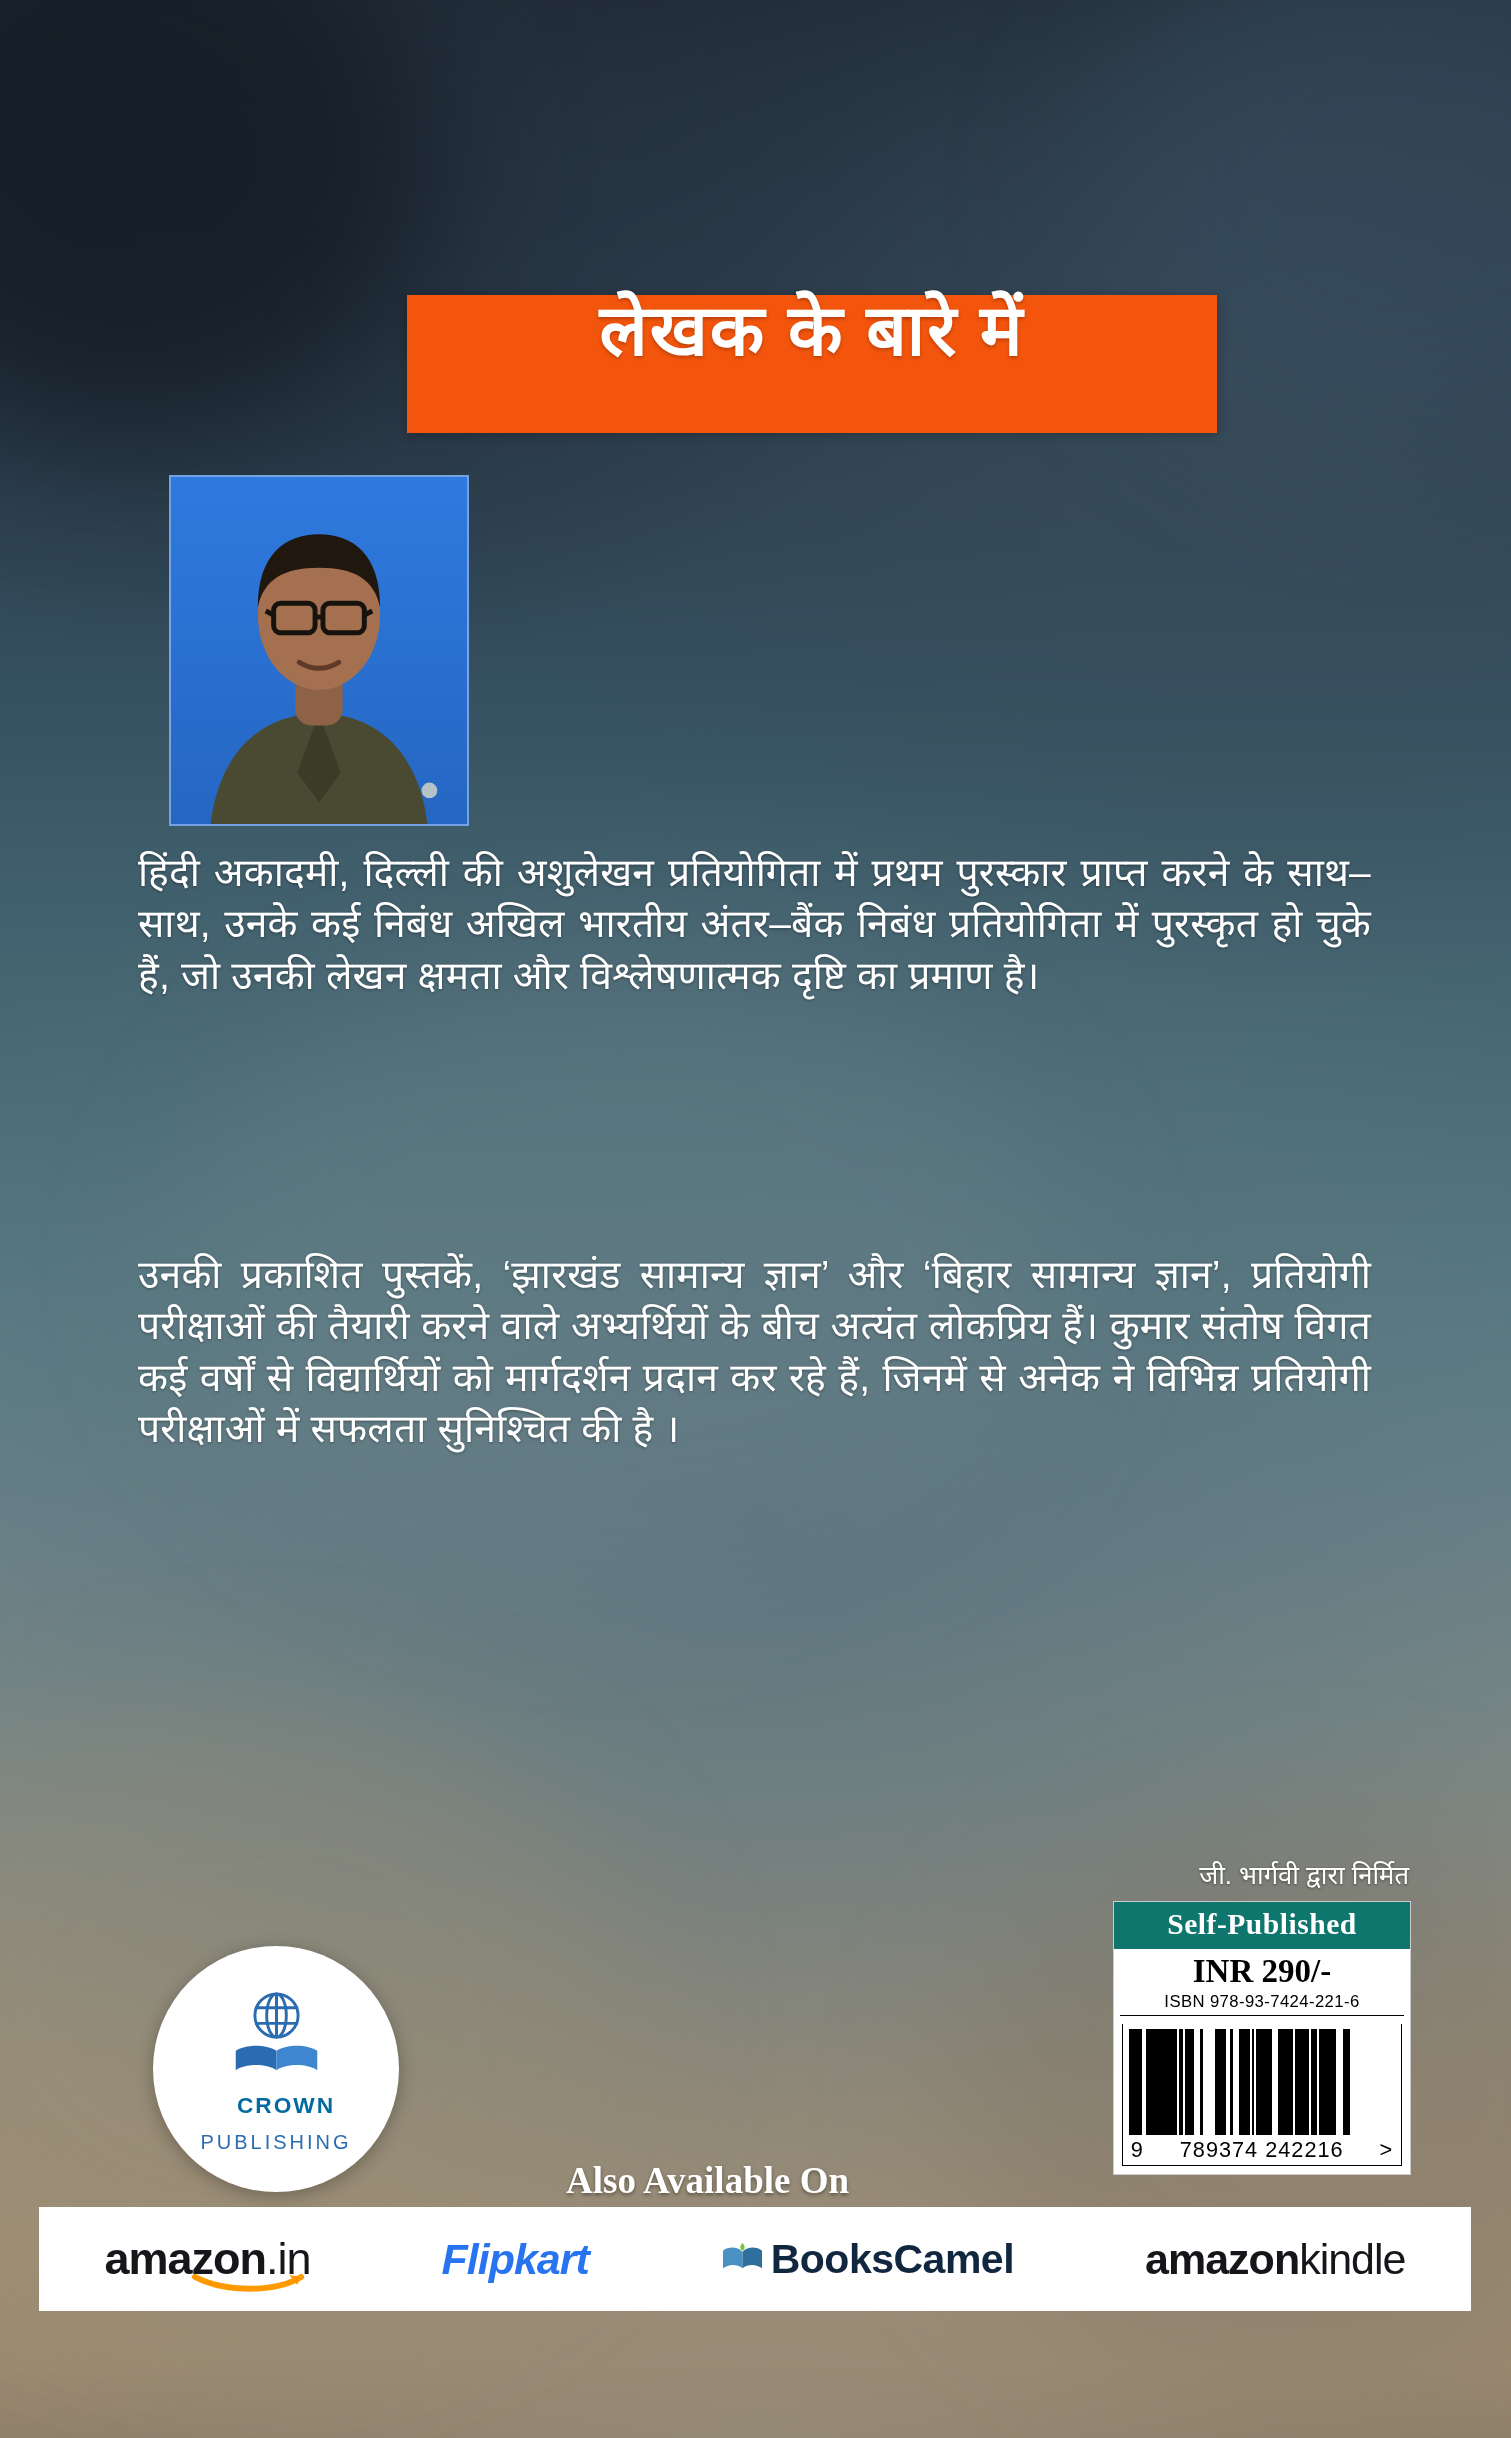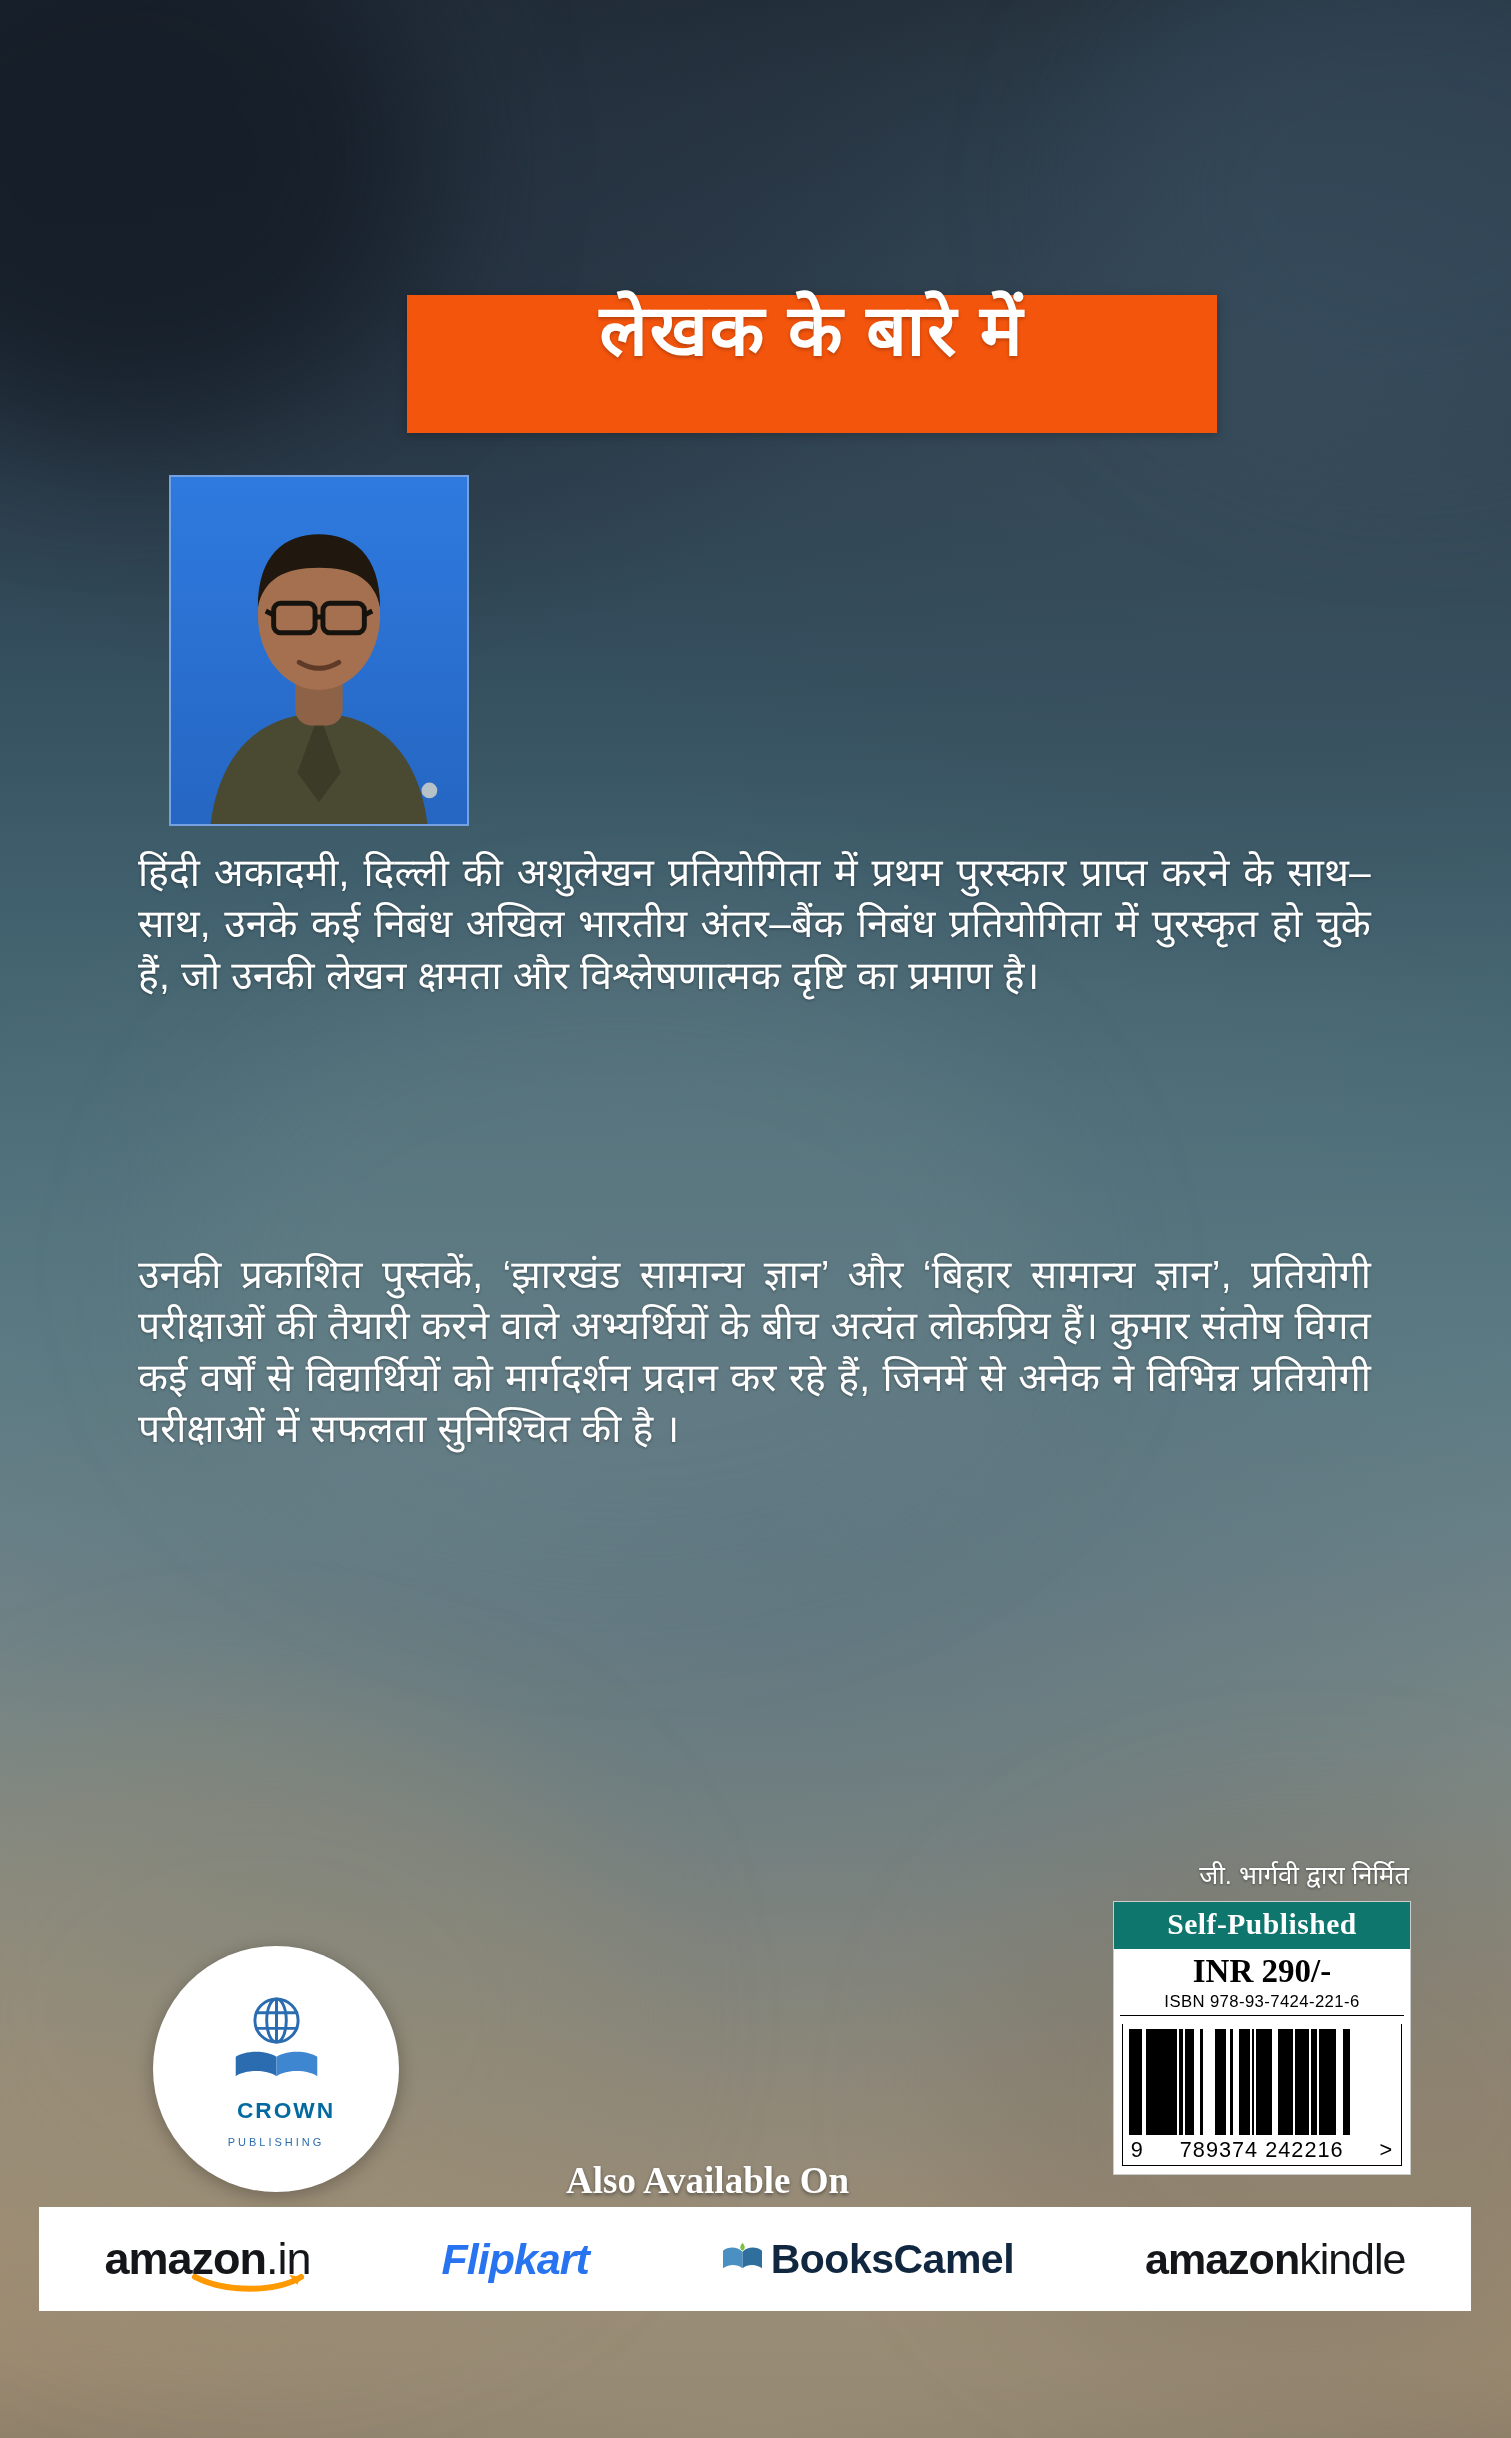--- a/index.html
+++ b/index.html
@@ -139,21 +139,21 @@
     margin-top: 11.8px;
     color: #0369a1;
     font-size: 22.7px;
     font-weight: 700;
     letter-spacing: 2px;
     margin-left: 20px;
   }
   .crown-logo .crown-sub {
     margin-top: 12px;
     color: #2b6cb0;
-    font-size: 11px;
+    font-size: 20px;
     letter-spacing: 3px;
   }
 
   
   .also-on {
     position: absolute;
     left: 566px;
     top: 2159px;
     width: 394px;
     text-align: left;

